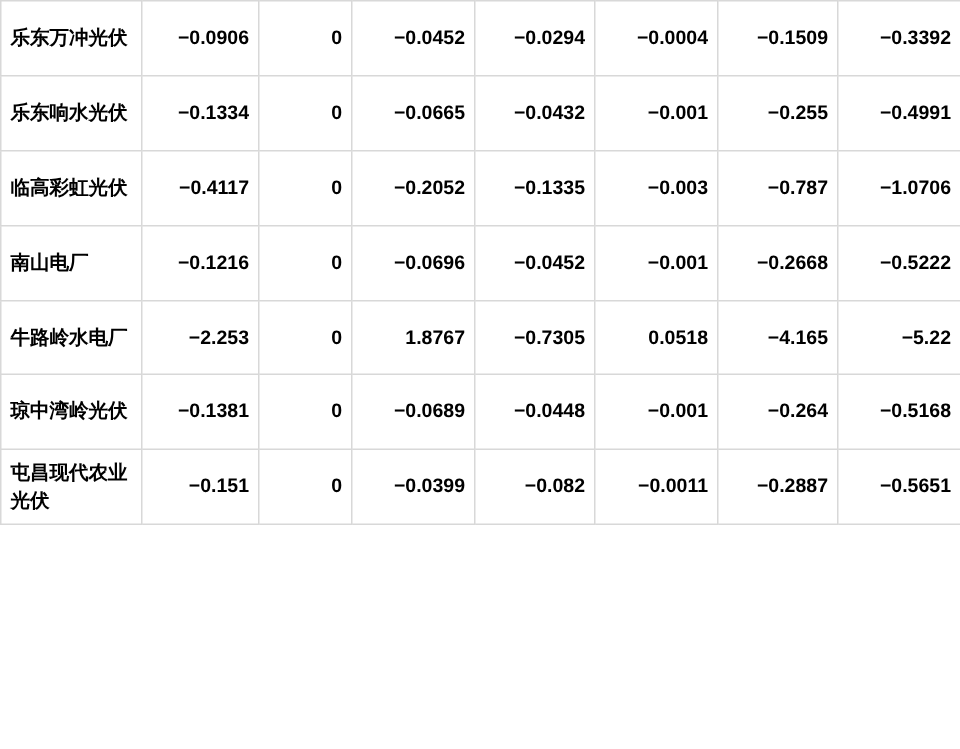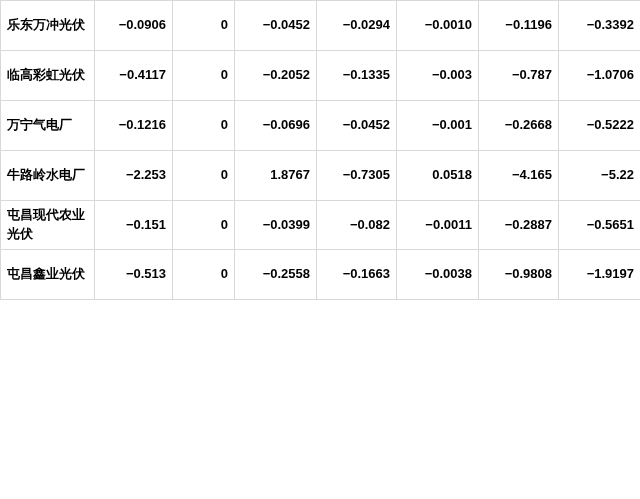--- a/index.html
+++ b/index.html
@@ -61,68 +61,78 @@
       <col class="c6">
       <col class="c7">
   </colgroup>
   <tbody>
     <tr>
       <td class="name-cell">乐东万冲光伏</td>
       <td class="num-cell">−0.0906</td>
       <td class="num-cell">0</td>
       <td class="num-cell">−0.0452</td>
       <td class="num-cell">−0.0294</td>
-      <td class="num-cell">−0.0010</td>
-      <td class="num-cell">−0.1196</td>
+      <td class="num-cell">−0.0004</td>
+      <td class="num-cell">−0.1509</td>
       <td class="num-cell">−0.3392</td>
+    </tr>
+    <tr>
+      <td class="name-cell">乐东响水光伏</td>
+      <td class="num-cell">−0.1334</td>
+      <td class="num-cell">0</td>
+      <td class="num-cell">−0.0665</td>
+      <td class="num-cell">−0.0432</td>
+      <td class="num-cell">−0.001</td>
+      <td class="num-cell">−0.255</td>
+      <td class="num-cell">−0.4991</td>
     </tr>
     <tr>
       <td class="name-cell">临高彩虹光伏</td>
       <td class="num-cell">−0.4117</td>
       <td class="num-cell">0</td>
       <td class="num-cell">−0.2052</td>
       <td class="num-cell">−0.1335</td>
       <td class="num-cell">−0.003</td>
       <td class="num-cell">−0.787</td>
       <td class="num-cell">−1.0706</td>
     </tr>
     <tr>
-      <td class="name-cell">万宁气电厂</td>
+      <td class="name-cell">南山电厂</td>
       <td class="num-cell">−0.1216</td>
       <td class="num-cell">0</td>
       <td class="num-cell">−0.0696</td>
       <td class="num-cell">−0.0452</td>
       <td class="num-cell">−0.001</td>
       <td class="num-cell">−0.2668</td>
       <td class="num-cell">−0.5222</td>
     </tr>
     <tr>
       <td class="name-cell">牛路岭水电厂</td>
       <td class="num-cell">−2.253</td>
       <td class="num-cell">0</td>
       <td class="num-cell">1.8767</td>
       <td class="num-cell">−0.7305</td>
       <td class="num-cell">0.0518</td>
       <td class="num-cell">−4.165</td>
       <td class="num-cell">−5.22</td>
     </tr>
     <tr>
+      <td class="name-cell">琼中湾岭光伏</td>
+      <td class="num-cell">−0.1381</td>
+      <td class="num-cell">0</td>
+      <td class="num-cell">−0.0689</td>
+      <td class="num-cell">−0.0448</td>
+      <td class="num-cell">−0.001</td>
+      <td class="num-cell">−0.264</td>
+      <td class="num-cell">−0.5168</td>
+    </tr>
+    <tr>
       <td class="name-cell">屯昌现代农业光伏</td>
       <td class="num-cell">−0.151</td>
       <td class="num-cell">0</td>
       <td class="num-cell">−0.0399</td>
       <td class="num-cell">−0.082</td>
       <td class="num-cell">−0.0011</td>
       <td class="num-cell">−0.2887</td>
       <td class="num-cell">−0.5651</td>
     </tr>
-    <tr>
-      <td class="name-cell">屯昌鑫业光伏</td>
-      <td class="num-cell">−0.513</td>
-      <td class="num-cell">0</td>
-      <td class="num-cell">−0.2558</td>
-      <td class="num-cell">−0.1663</td>
-      <td class="num-cell">−0.0038</td>
-      <td class="num-cell">−0.9808</td>
-      <td class="num-cell">−1.9197</td>
-    </tr>
   </tbody>
 </table>
 
 </body></html>

